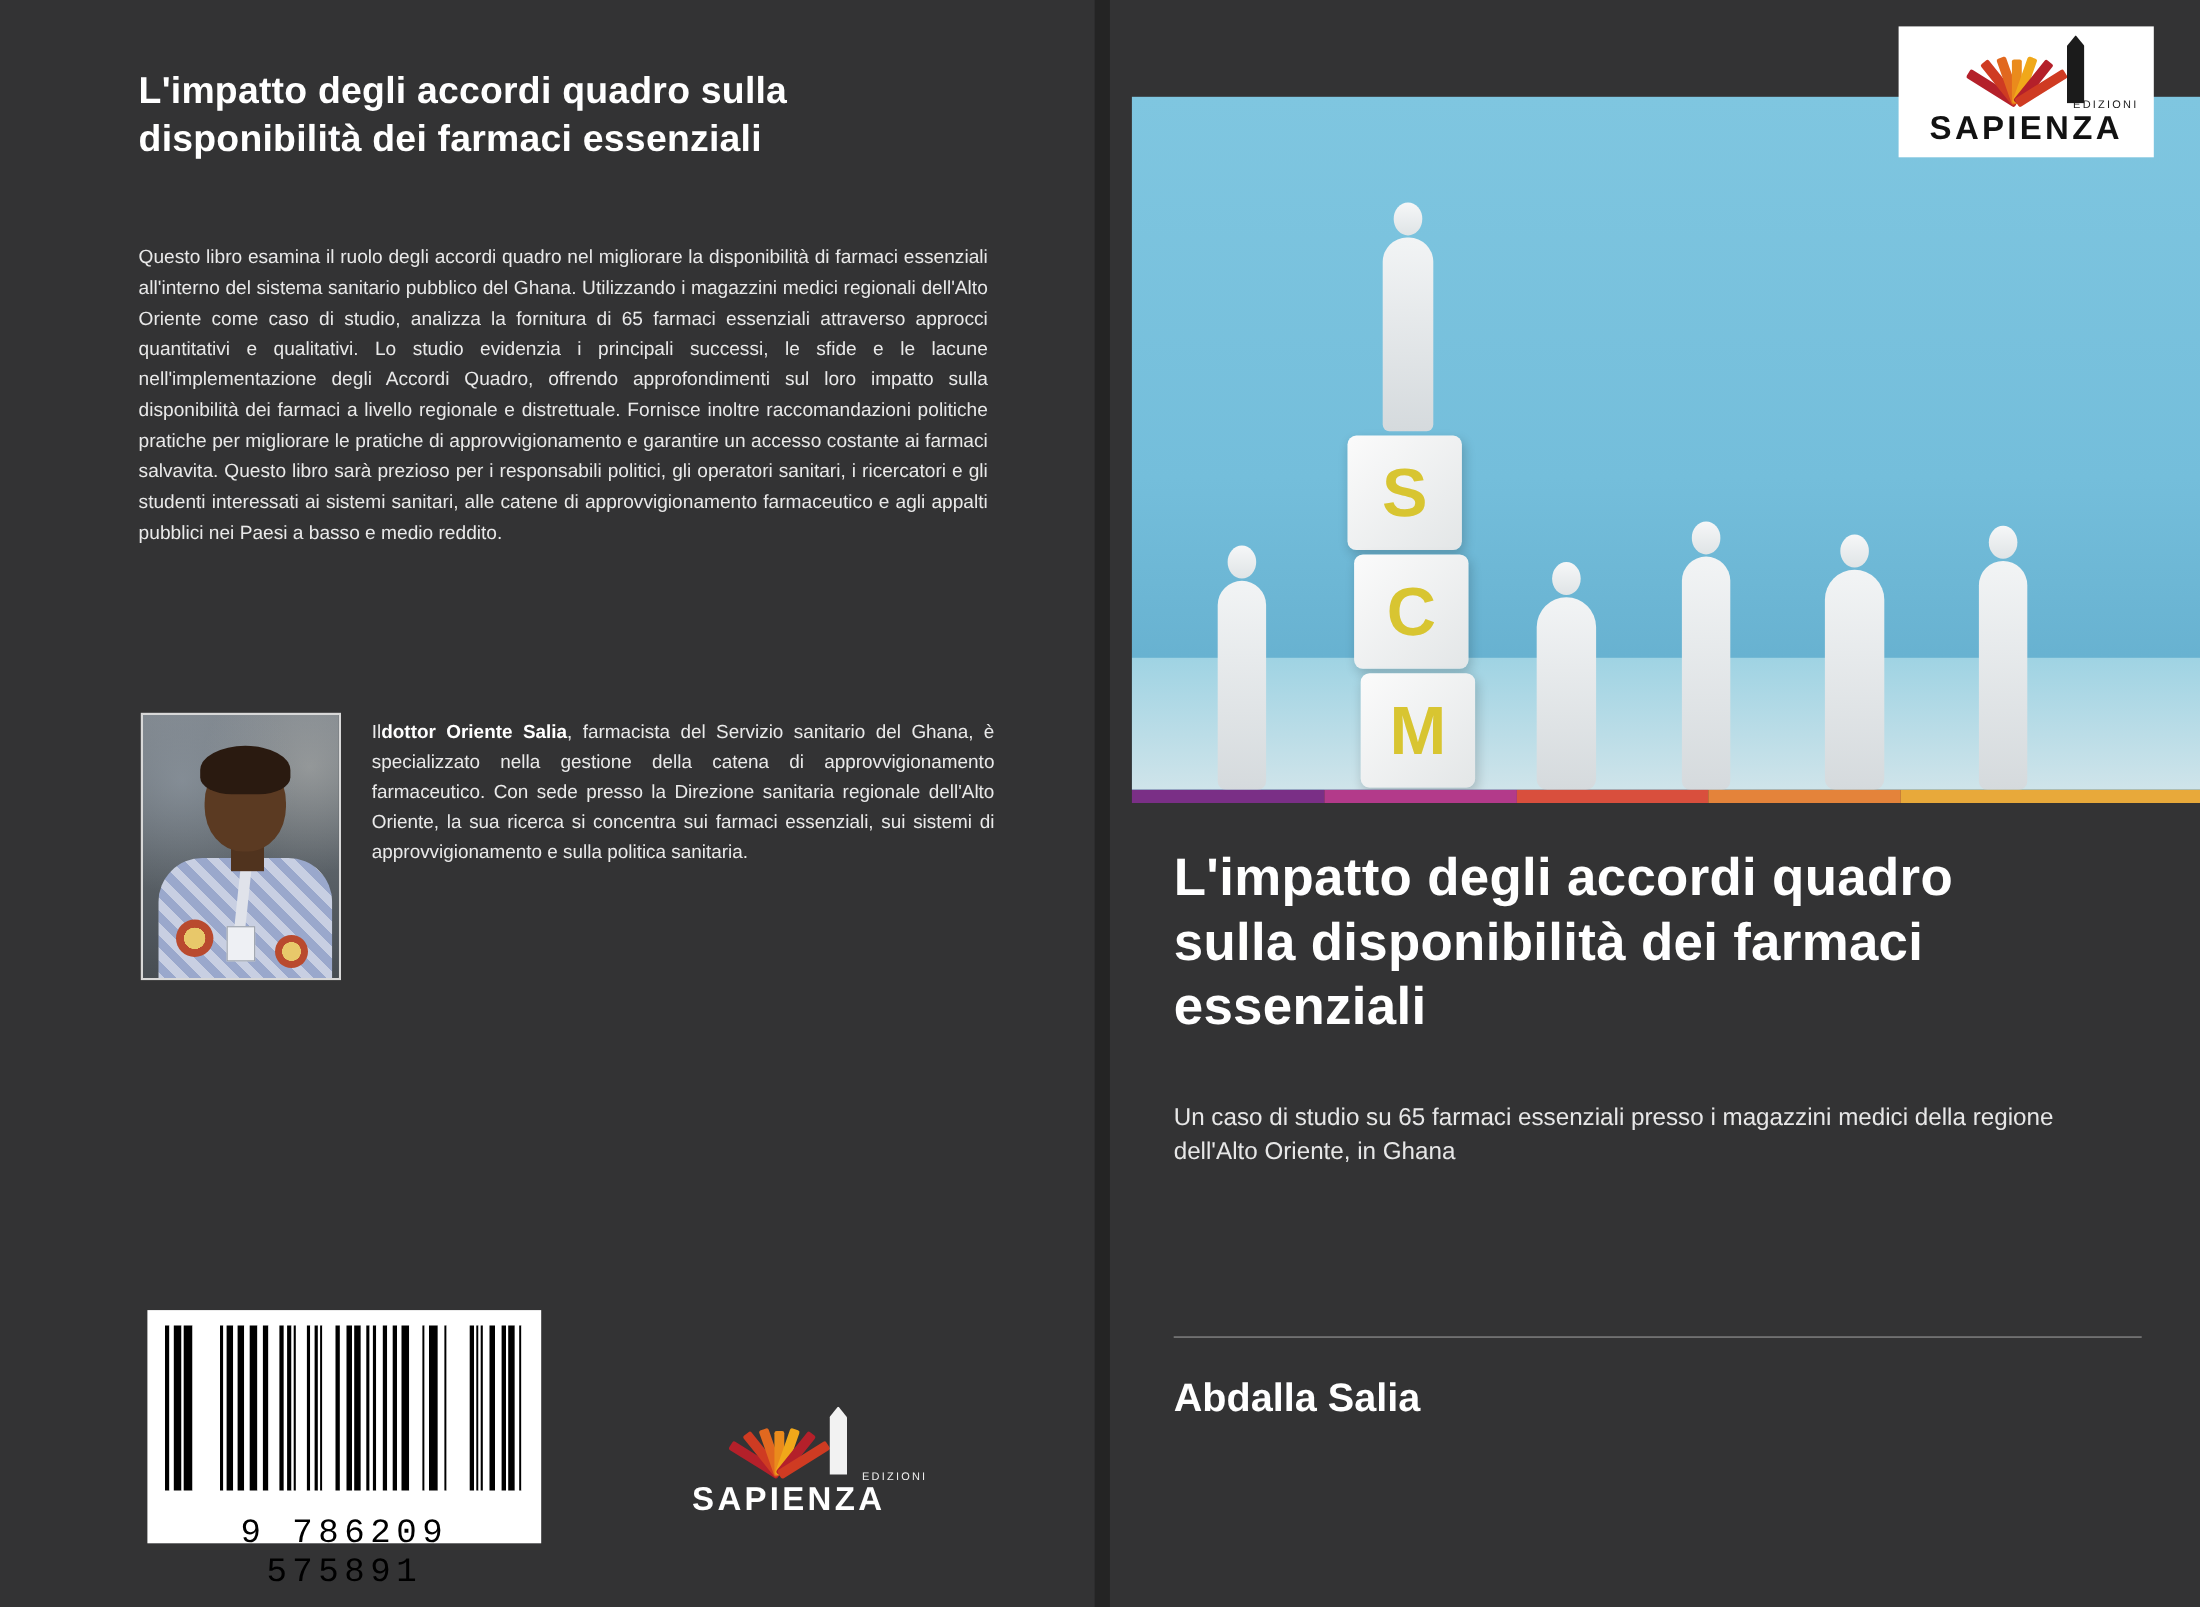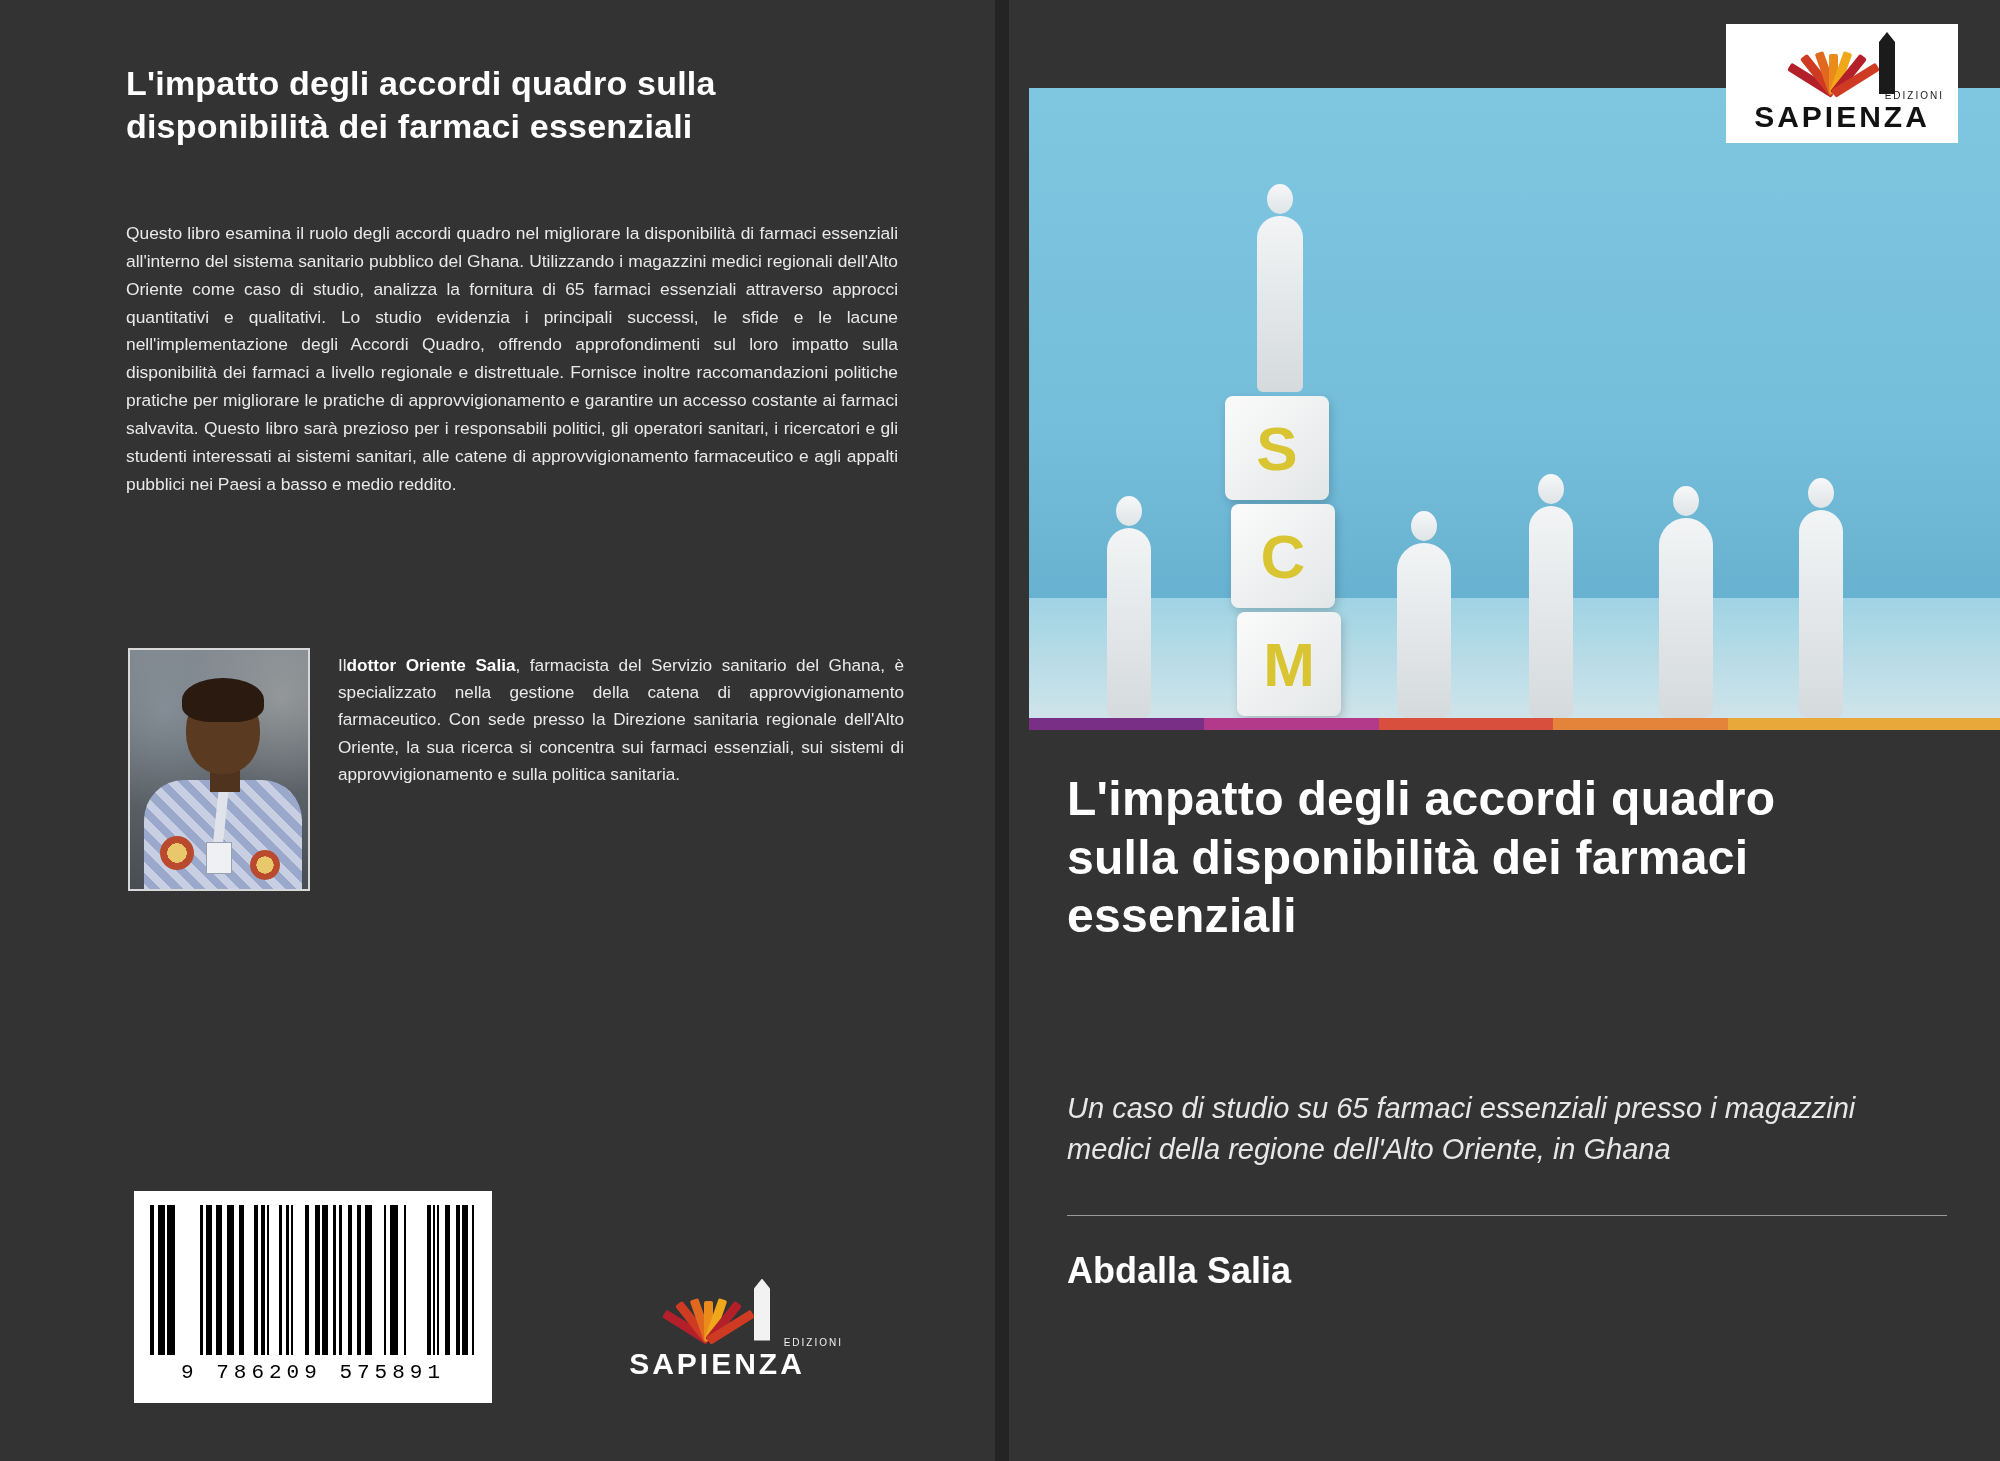--- a/index.html
+++ b/index.html
@@ -146,24 +146,25 @@
     gap: 0;
   }
   .barcode-bars i {
     display: block;
     background: #000;
     height: 100%;
   }
   .barcode-num {
     text-align: center;
     font-family: "Liberation Mono", monospace;
-    font-size: 21px;
+    font-size: 31px;
     letter-spacing: 5px;
     color: #000;
     padding-top: 6px;
+    margin-top: 16px;
   }
 
   
   .pub-logo-back {
     position: absolute;
     right: 148px; bottom: 82px;
     width: 260px;
     text-align: center;
   }
 
@@ -231,25 +232,24 @@
     left: 58px; top: 770px;
     width: 830px;
     color: #ffffff;
     font-size: 48px;
     font-weight: bold;
     line-height: 1.22;
     letter-spacing: 0.3px;
   }
   .front-subtitle {
     position: absolute;
-    left: 58px; top: 1088px;
+    left: 58px; top: 1000px;
     width: 830px;
     color: #e7e7e7;
-    font-size: 29px;
-    font-style: italic;
+    font-size: 22px;
     line-height: 1.42;
   }
   .front-rule {
     position: absolute;
     left: 58px; top: 1215px;
     width: 880px; height: 1px;
     background: #9a9a9a;
   }
   .front-author {
     position: absolute;

